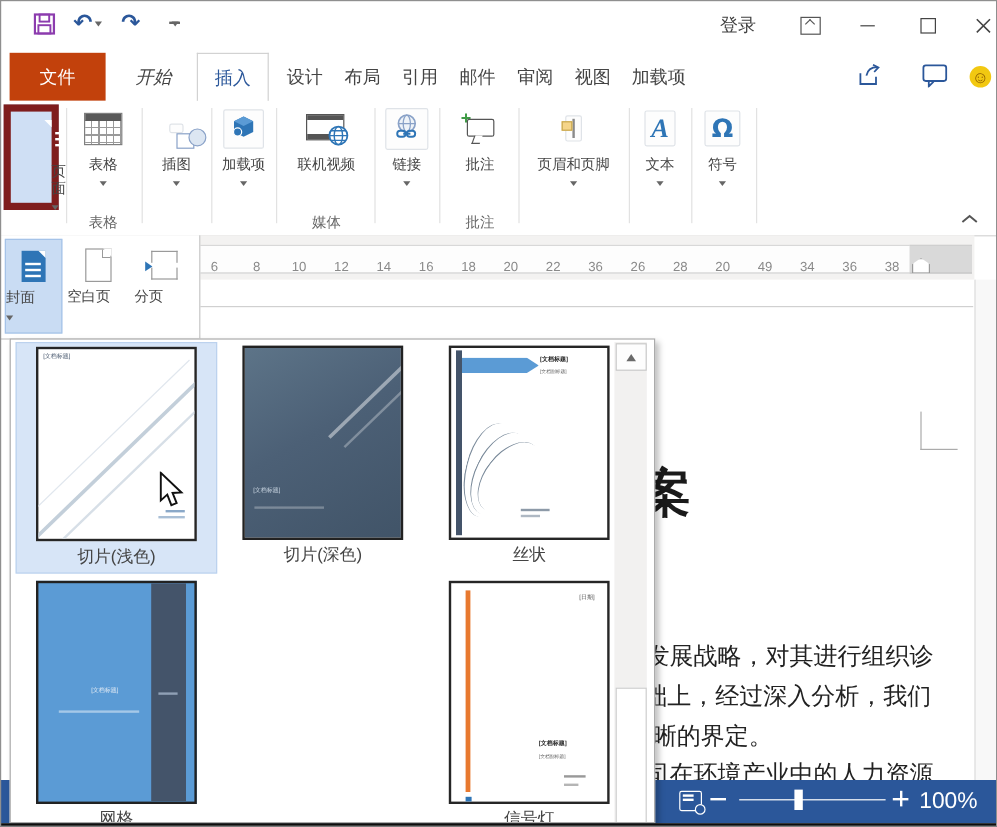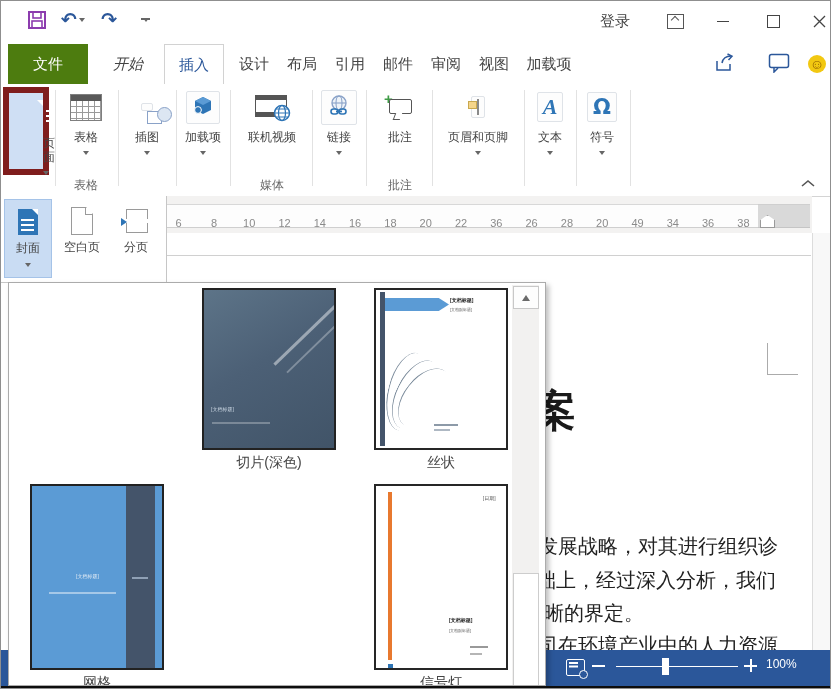--- a/index.html
+++ b/index.html
@@ -19,21 +19,21 @@
   .doc-title{position:absolute;left:355px;top:12px;transform:translateX(-50%);font-size:15px;color:#404040;white-space:nowrap;}
   .signin{position:absolute;left:600px;top:12px;font-size:15px;color:#404040;}
   .winbtn{position:absolute;top:8px;width:30px;height:26px;display:flex;align-items:center;justify-content:center;}
   .ribbon-opts-icon{width:15px;height:13px;border:1px solid #555;position:relative;}
   .ribbon-opts-icon::after{content:"";position:absolute;left:4px;top:2px;width:5px;height:5px;border-left:1px solid #555;border-top:1px solid #555;transform:rotate(45deg);}
   .min-icon{width:12px;height:0;border-top:1px solid #444;}
   .max-icon{width:11px;height:11px;border:1px solid #444;}
 
   
   .tabrow{position:absolute;left:0;top:44px;width:831px;height:40px;background:#fff;}
-  .file-tab{position:absolute;left:8px;top:0;width:80px;height:40px;background:#4d7c0f;color:#fff;
+  .file-tab{position:absolute;left:8px;top:0;width:80px;height:40px;background:#c2410c;color:#fff;
             display:flex;align-items:center;justify-content:center;font-size:15px;}
   .tab{position:absolute;top:0;height:40px;display:flex;align-items:center;justify-content:center;font-size:15px;color:#444;}
   .tab.active{background:#fff;border:1px solid #d2d2d2;border-bottom:none;color:#2b579a;}
   .tellme{position:absolute;left:585px;top:0;height:40px;display:flex;align-items:center;gap:6px;color:#8a8a8a;font-size:15px;}
   .bulb{width:11px;height:11px;border:1.5px solid #8a8a8a;border-radius:50%;position:relative;}
   .bulb::after{content:"";position:absolute;left:2.5px;top:10px;width:3px;height:3px;border-bottom:1.5px solid #8a8a8a;}
   .share-icon,.comment-icon{position:absolute;top:9px;}
 
   
   .ribbon{position:absolute;left:0;top:84px;width:831px;height:112px;background:#fff;border-bottom:1px solid #d4d4d4;}
@@ -67,21 +67,21 @@
   .icon-bubble .tail{position:absolute;left:7px;top:17px;width:6px;height:6px;border-left:1.5px solid #555;border-bottom:1.5px solid #555;background:#fff;transform:skewX(-20deg);}
   .icon-bubble .plus{position:absolute;left:-3px;top:-5px;color:#3f9c46;font-size:15px;font-weight:bold;line-height:15px;}
   .icon-hf{width:18px;height:24px;border:1px solid #8a8a8a;position:relative;background:#fff;}
   .icon-hf::before{content:"";position:absolute;right:1px;top:1px;width:7px;height:6px;background:#f5d58a;border:1px solid #c9a84f;}
   .icon-A{font-family:"Liberation Serif",serif;font-style:italic;color:#2e75b6;font-size:22px;font-weight:bold;line-height:22px;}
   .icon-omega{color:#2e75b6;font-size:21px;font-weight:bold;line-height:22px;font-family:"DejaVu Sans",sans-serif;}
 
   
   .pages-panel{position:absolute;left:0;top:196px;width:166px;height:86px;background:#fff;
       border-right:1px solid #c6c6c6;border-bottom:1px solid #c6c6c6;z-index:30;}
-  .pitem{position:absolute;top:3px;height:79px;text-align:center;font-size:12px;color:#444;}
+  .pitem{position:absolute;top:3px;height:79px;text-align:left;font-size:12px;color:#444;}
   .pitem .icn{height:36px;display:flex;align-items:center;justify-content:center;margin-top:4px;}
   .pitem.sel{background:#c9dcf3;border:1px solid #a5c3e8;box-sizing:border-box;}
   .icon-blankpage{width:20px;height:26px;border:1px solid #9a9a9a;background:#fff;position:relative;}
   .icon-blankpage::before{content:"";position:absolute;right:-1px;top:-1px;border-left:7px solid transparent;border-top:7px solid #fff;box-shadow:-1px 1px 0 #9a9a9a;}
   .icon-break{width:26px;height:26px;position:relative;}
   .icon-break .t{position:absolute;left:3px;top:1px;width:20px;height:9px;border:1px solid #9a9a9a;border-bottom:none;}
   .icon-break .b{position:absolute;left:3px;bottom:1px;width:20px;height:9px;border:1px solid #9a9a9a;border-top:none;}
   .icon-break .ar{position:absolute;left:-2px;top:10px;width:0;height:0;border-top:4px solid transparent;border-bottom:4px solid transparent;border-left:6px solid #2e75b6;}
 
   
@@ -105,21 +105,21 @@
   
   .statusbar{position:absolute;left:0;top:650px;width:831px;height:36px;background:#2b579a;z-index:10;}
   .sb-icon{position:absolute;left:566px;top:9px;width:17px;height:15px;border:1.5px solid #fff;border-radius:2px;position:absolute;}
   .sb-icon::before{content:"";position:absolute;left:2px;top:2px;width:9px;height:1.5px;background:#fff;box-shadow:0 3.5px 0 #fff;}
   .sb-icon::after{content:"";position:absolute;right:-4px;bottom:-4px;width:7px;height:7px;border:1.5px solid #fff;border-radius:50%;background:#2b579a;}
   .zoom-minus{position:absolute;left:592px;top:665px;width:13px;height:0;border-top:2px solid #fff;z-index:11;}
   .zoom-track{position:absolute;left:616px;top:666px;width:122px;height:0;border-top:1.5px solid #fff;z-index:11;}
   .zoom-thumb{position:absolute;left:662px;top:658px;width:7px;height:17px;background:#fff;z-index:12;}
   .zoom-plus-h{position:absolute;left:744px;top:665px;width:13px;height:0;border-top:2px solid #fff;z-index:11;}
   .zoom-plus-v{position:absolute;left:749.5px;top:659px;width:0;height:13px;border-left:2px solid #fff;z-index:11;}
-  .zoom-label{position:absolute;left:766px;top:657px;font-size:12px;color:#fff;z-index:11;}
+  .zoom-label{position:absolute;left:766px;top:657px;font-size:19px;color:#fff;z-index:11;}
   .bottom-strip{position:absolute;left:0;top:686px;width:831px;height:3px;background:#0d0d0d;z-index:40;}
 
   
   .gallery{position:absolute;left:8px;top:282px;width:538px;height:404px;background:#fff;
       border:1px solid #ababab;box-shadow:3px 3px 5px rgba(0,0,0,.25);z-index:30;box-sizing:border-box;overflow:hidden;}
   .gcell{position:absolute;width:168px;text-align:center;}
   .gcell.hl{background:#d7e5f7;border:1px solid #bcd2ee;box-sizing:border-box;}
   .gthumb{position:relative;width:134px;margin:3px auto 0;border:2px solid #262626;background:#fff;box-sizing:border-box;overflow:hidden;}
   .glab{font-size:14px;color:#444;margin-top:4px;}
   .tiny{position:absolute;font-size:10px;transform:scale(.5);transform-origin:0 0;white-space:nowrap;line-height:11px;}
@@ -417,20 +417,34 @@
 </div>
 <div class="zoom-minus"></div>
 <div class="zoom-track"></div>
 <div class="zoom-thumb"></div>
 <div class="zoom-plus-h"></div>
 <div class="zoom-plus-v"></div>
 <div class="zoom-label">100%</div>
 
 <div class="gallery">
 
+  <div class="gcell hl" style="left:4px;top:2px;height:193px;">
+    <div class="gthumb" style="height:162px;">
+      <span class="tiny" style="left:4px;top:3px;color:#44546a;">[文档标题]</span>
+      <div class="streak" style="left:-30px;top:86px;width:200px;height:3px;background:#c3cfda;"></div>
+      <div class="streak" style="left:-16px;top:96px;width:200px;height:1.5px;background:#d7dfe7;"></div>
+      <div class="streak" style="left:-46px;top:78px;width:200px;height:1px;background:#e1e7ee;"></div>
+      <div class="bar" style="right:8px;bottom:22px;width:16px;background:#8aa8c8;"></div>
+      <div class="bar" style="right:8px;bottom:17px;width:22px;background:#a9bfd6;"></div>
+      <svg class="cursor-svg" width="24" height="32" viewBox="0 0 12 16">
+        <path d="M1 0.5 L1 12 L3.7 9.6 L5.4 14 L7.6 13.1 L5.9 8.9 L9.6 8.7 Z" fill="#fff" stroke="#111" stroke-width="0.8"></path>
+      </svg>
+    </div>
+    <div class="glab">切片(浅色)</div>
+  </div>
 
   <div class="gcell" style="left:176px;top:2px;height:193px;">
     <div class="gthumb t2" style="height:162px;">
       <div class="streak" style="left:52px;top:28px;width:130px;height:2.5px;background:rgba(255,255,255,.45);"></div>
       <div class="streak" style="left:66px;top:40px;width:120px;height:1.5px;background:rgba(255,255,255,.3);"></div>
       <span class="tiny" style="left:7px;top:116px;color:#cdd9e5;">[文档标题]</span>
       <div class="bar" style="left:8px;top:132px;width:58px;background:rgba(255,255,255,.28);"></div>
     </div>
     <div class="glab">切片(深色)</div>
   </div>

